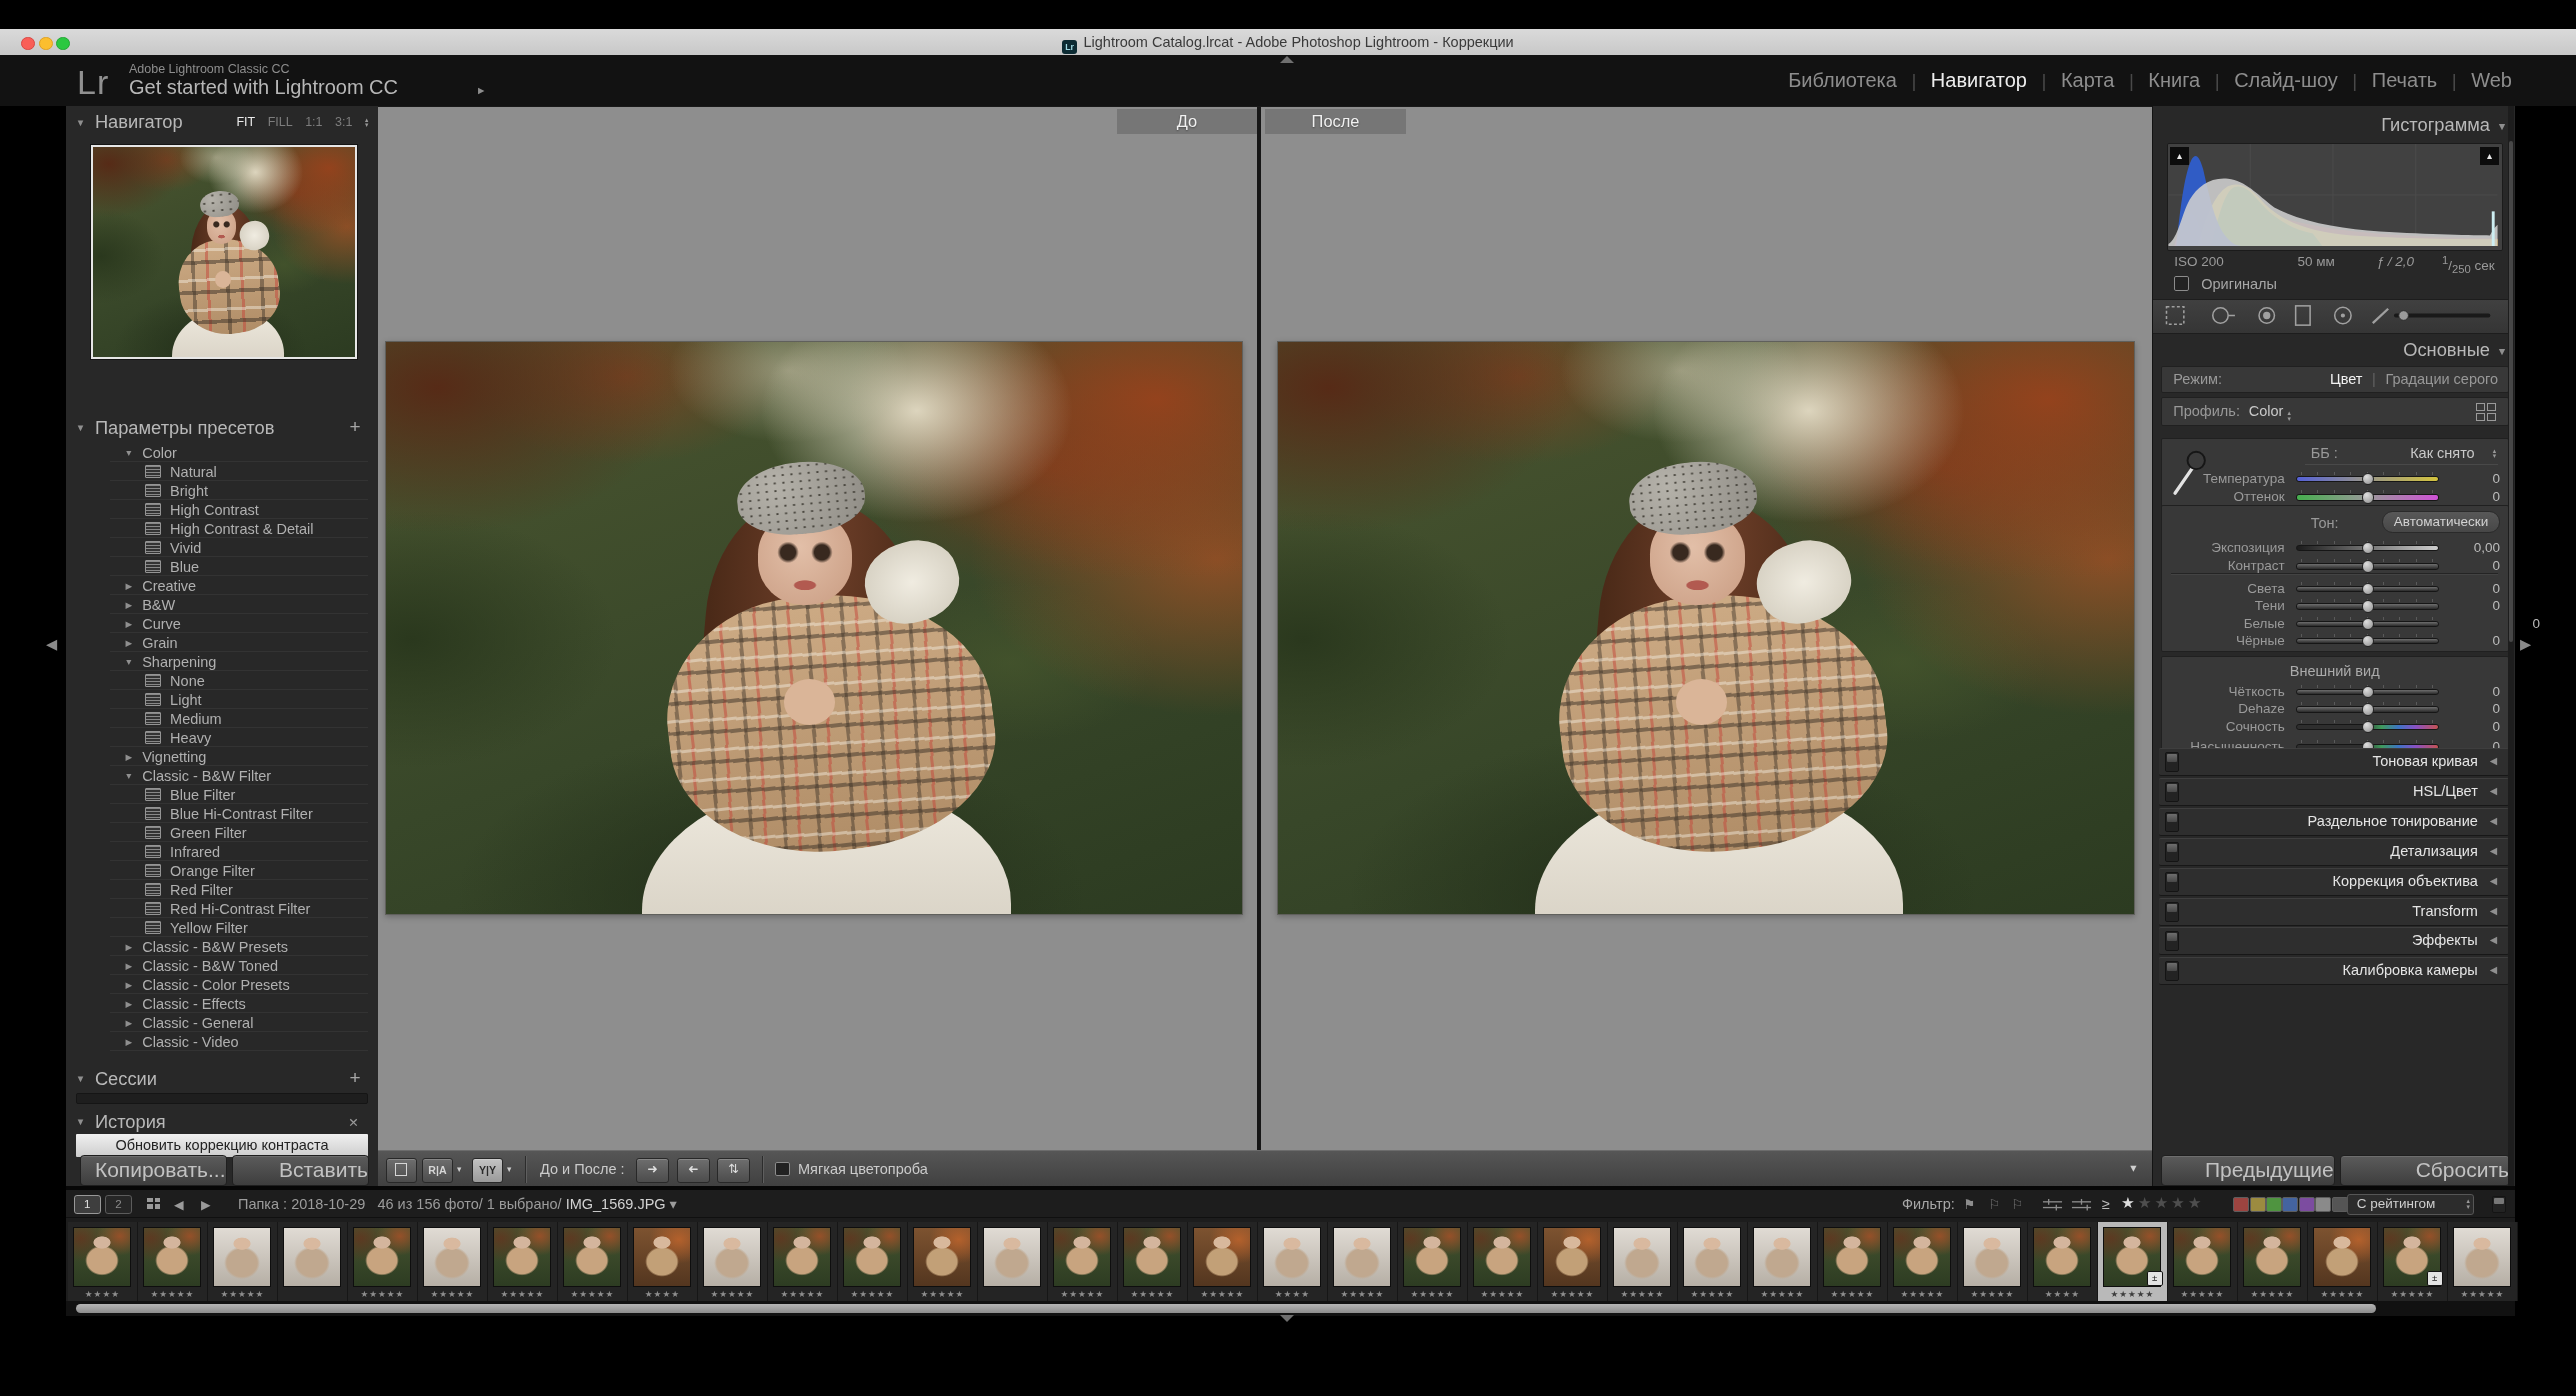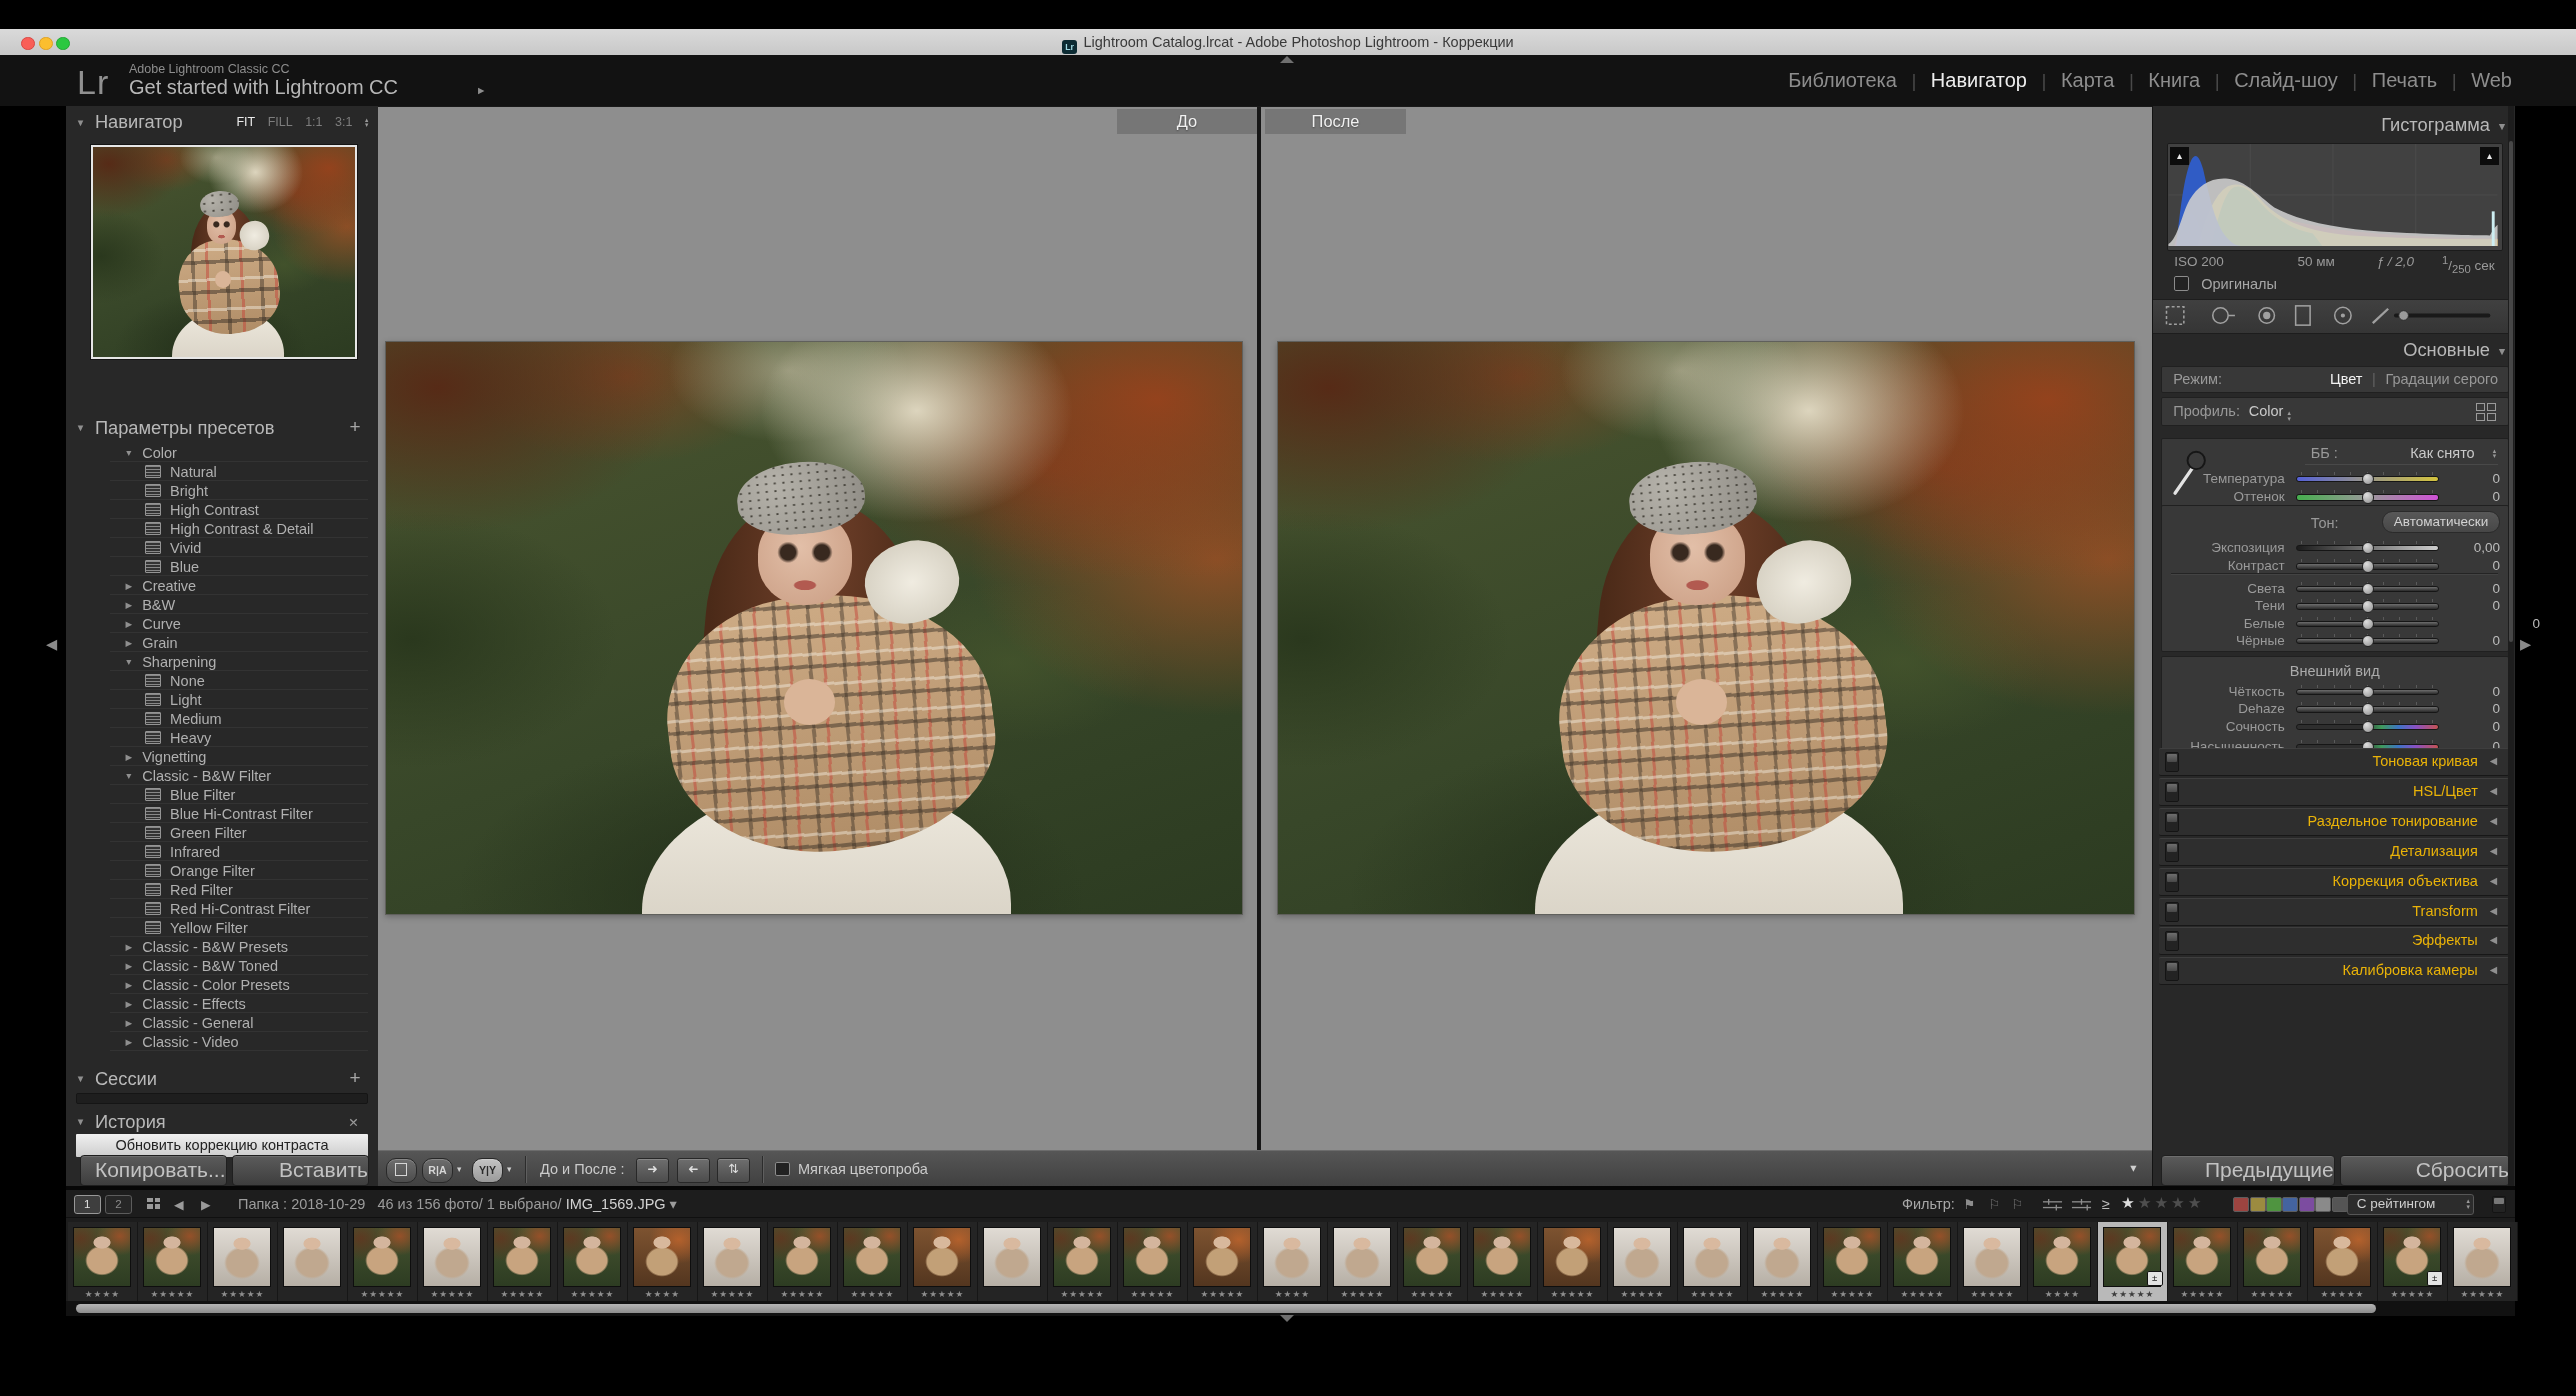--- a/index.html
+++ b/index.html
@@ -112,21 +112,21 @@
     radial-gradient(ellipse 18% 8% at 50% 79%,#b25a50 60%,rgba(0,0,0,0) 70%);}
   .ph-beanie{left:41%;top:21%;width:15%;height:12.5%;transform:rotate(-5deg);
     border-radius:50% 50% 46% 46%;
     background:
       radial-gradient(circle,rgba(55,52,44,.85) 16%,rgba(0,0,0,0) 22%),
       radial-gradient(circle at 30% 30%,#b5b2aa,#8e8b84);
     background-size:8.7px 7.7px,100% 100%;}
   
   #ctoolbar{position:absolute;left:0;top:1043px;width:100%;height:37px;
     background:linear-gradient(#565656,#3f3f3f);border-top:1px solid #6c6c6c;border-bottom:1px solid #232323;}
-  .vbtn{position:absolute;top:6.7px;width:29px;height:23px;border-radius:10px;border:1px solid #282828;
+  .vbtn{position:absolute;top:6.7px;width:29px;height:23px;border-radius:3px;border:1px solid #282828;
     background:linear-gradient(#6e6e6e,#4c4c4c);box-shadow:inset 0 1px rgba(255,255,255,.18);
     color:#d6d6d6;font-size:10.6px;font-weight:bold;text-align:center;line-height:22px;letter-spacing:0;}
   .vbtn.active{background:linear-gradient(#c3c3c3,#9a9a9a);color:#2a2a2a;}
   .vbtn .sq{display:inline-block;width:10.6px;height:10.6px;border:1.9px solid #d6d6d6;vertical-align:-1.9px;}
   .vcaret{position:absolute;top:12.5px;font-size:8.7px;color:#cfcfcf;}
   .tb-sep{position:absolute;top:4.8px;width:1px;height:27px;background:#2c2c2c;box-shadow:1px 0 0 #5f5f5f;}
   .tb-label{position:absolute;top:9.6px;font-size:14.5px;color:#cbcbcb;white-space:nowrap;}
   .abtn{position:absolute;top:6.7px;width:31px;height:23px;border-radius:2.9px;border:1px solid #282828;
     background:linear-gradient(#6e6e6e,#4c4c4c);box-shadow:inset 0 1px rgba(255,255,255,.18);
     color:#dedede;font-size:12.5px;text-align:center;line-height:21px;}
@@ -181,21 +181,21 @@
     background:repeating-linear-gradient(90deg,#5a5a5a 0 1px,rgba(0,0,0,0) 1px 16.4px);}
   .strack.t-temp{background:linear-gradient(90deg,#5561d6,#9a9789 50%,#d3c33e);}
   .strack.t-tint{background:linear-gradient(90deg,#46ae4e,#999 50%,#cf52d6);}
   .strack.t-exposure{background:linear-gradient(90deg,#1c1c1c,#cdcdcd);}
   .strack.t-sat{background:linear-gradient(90deg,#2e2e2e 0 46%,#3f9a5c 60%,#3d74c4 72%,#8851c4 84%,#c45353 100%);}
   .sknob{position:absolute;left:50%;top:50%;width:10.6px;height:10.6px;margin:-6.3px 0 0 -5.3px;
     background:radial-gradient(circle at 35% 28%,#dedede,#8d8d8d);border:1px solid #242424;border-radius:50%;}
   .sval{position:absolute;right:7.7px;top:1.9px;width:44px;text-align:right;font-size:13.5px;color:#bcbcbc;}
   .sec{position:absolute;left:5.8px;width:350px;height:26px;background:#2e2e2e;border-radius:1.9px;
     border-top:1px solid #3e3e3e;border-bottom:1px solid #171717;}
-  .sec .seclabel{position:absolute;right:31px;top:3.9px;font-size:14.5px;color:#eab308;}
+  .sec .seclabel{position:absolute;right:31px;top:3.9px;font-size:14.5px;color:#e5e5e5;}
   .sec .secarrow{position:absolute;right:11.6px;top:5.8px;font-size:9.6px;color:#8f8f8f;}
   .sw{position:absolute;left:5.8px;top:2.9px;width:12.5px;height:18.3px;border:1px solid #141414;background:#232323;border-radius:1.9px;}
   .sw::after{content:"";position:absolute;left:1px;right:1px;top:1px;height:7.7px;
     background:linear-gradient(#6e6e6e,#484848);border-radius:1px;}
   #btn-prev{left:7.7px;top:1049px;width:172px;}
   #btn-reset{left:187px;top:1049px;width:168px;}
   #rscroll{position:absolute;right:1px;top:0;width:5.8px;height:1080px;background:#1d1d1d;}
   #rscroll i{position:absolute;left:1px;width:3.9px;top:35px;height:501px;background:#474747;border-radius:1.9px;display:block;}
   
   #filmstrip{position:absolute;left:66px;top:1186px;width:2449px;height:125px;background:#1d1d1d;border-top:4.8px solid #070707;}

